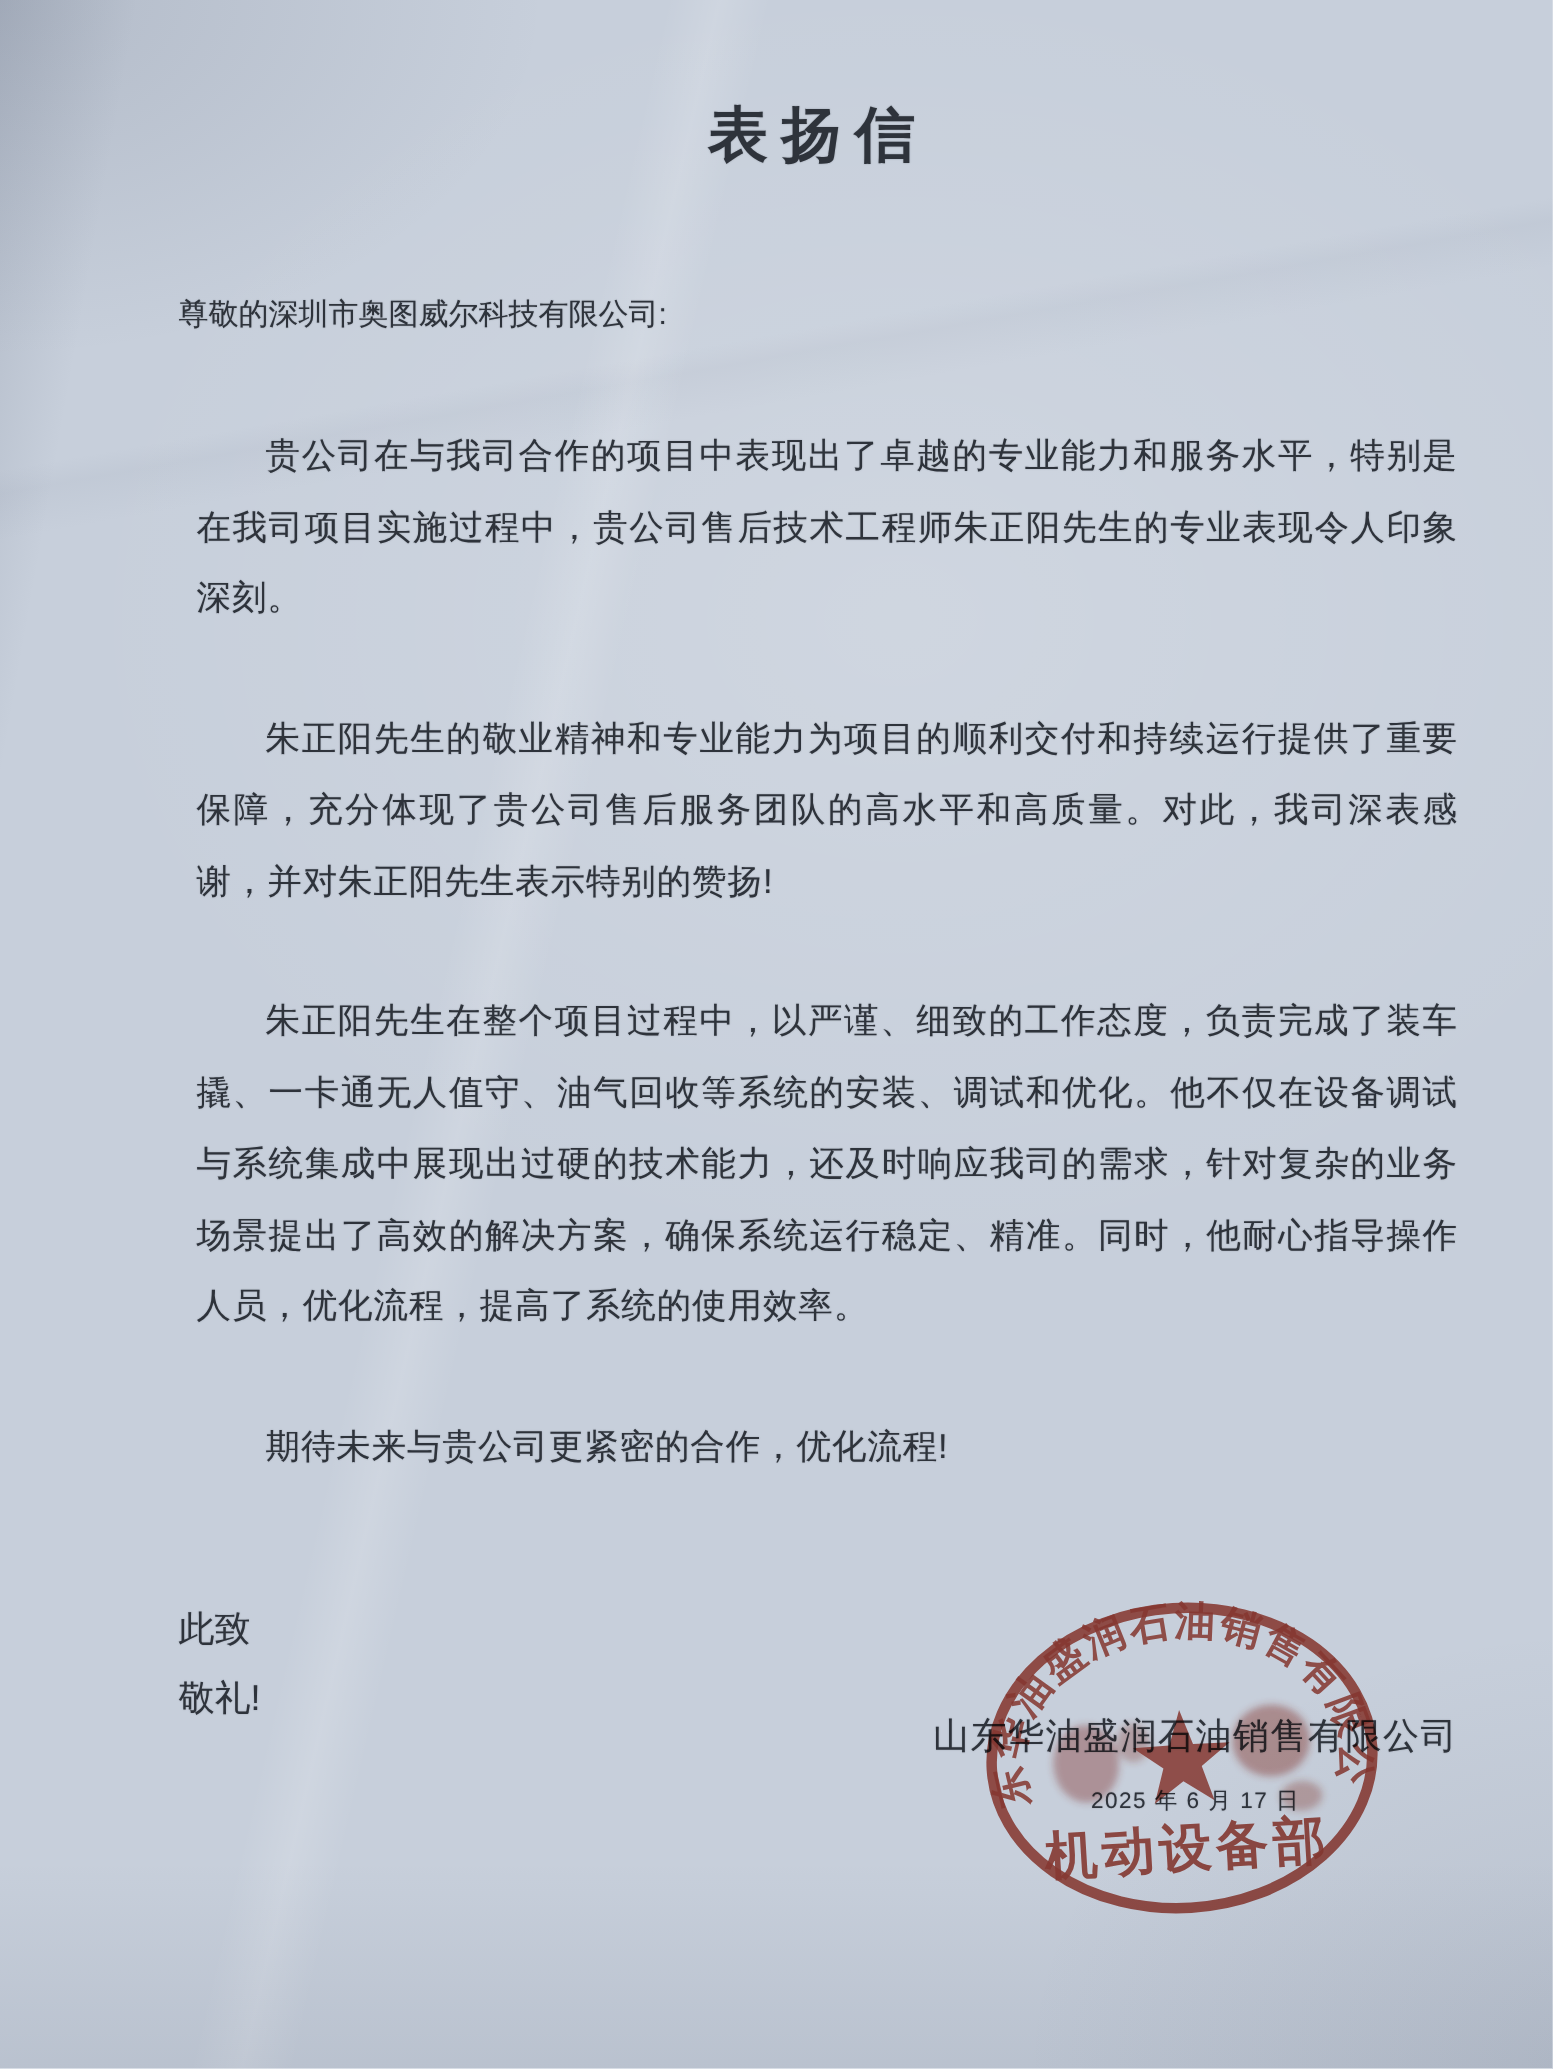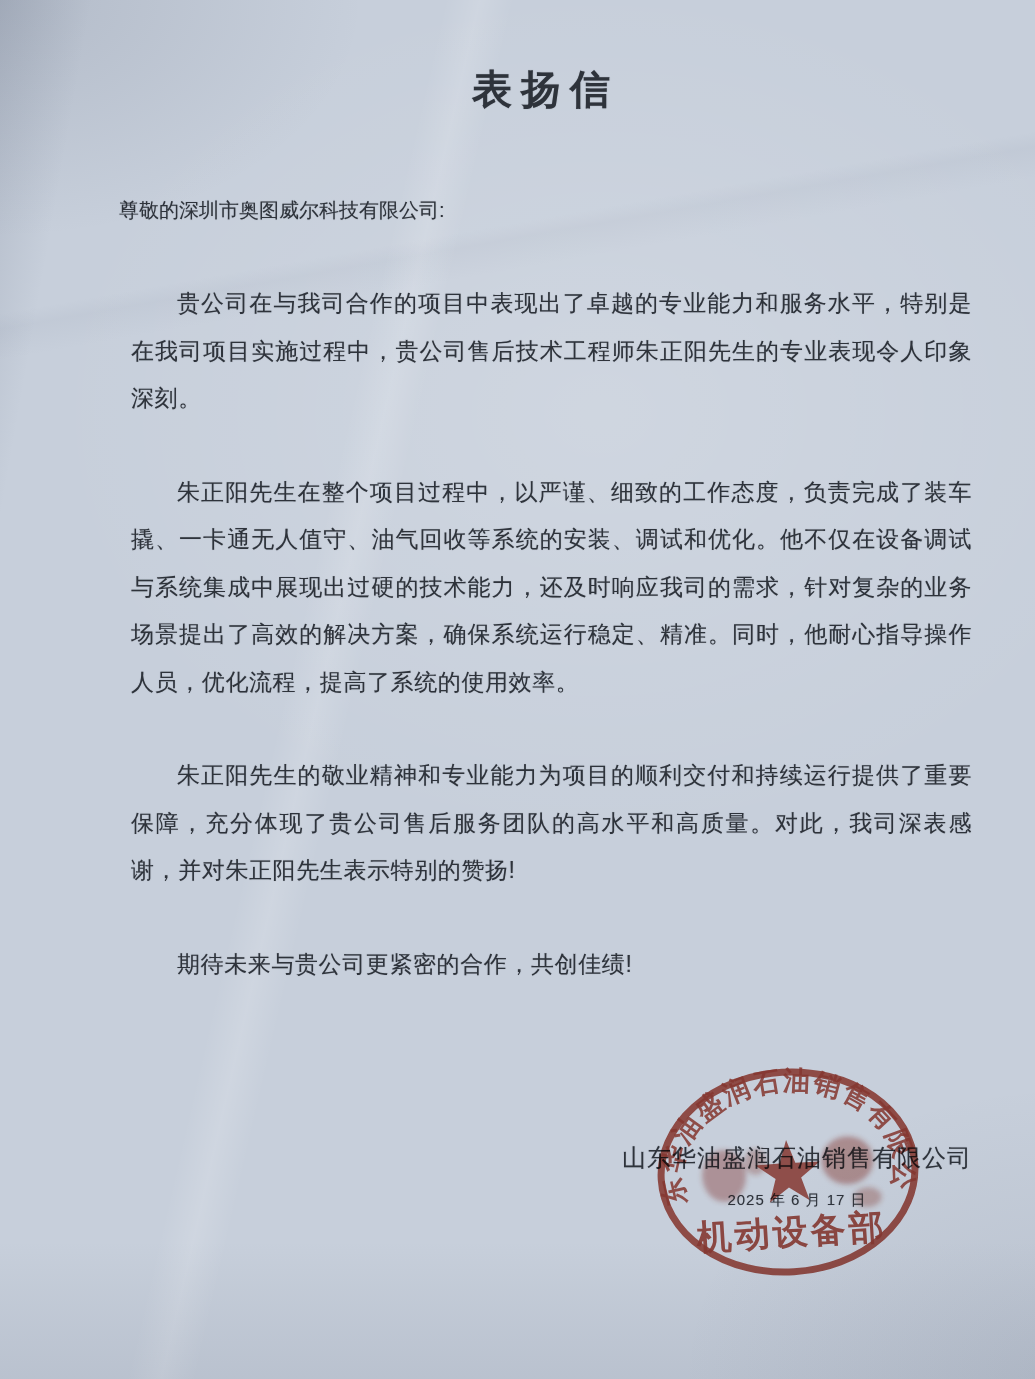--- a/index.html
+++ b/index.html
@@ -52,23 +52,27 @@
   .stamp svg{display:block;width:100%;height:100%;}
 </style>
 </head>
 <body>
 
 <div class="page">
   <div class="content">
     <h1 class="title">表扬信</h1>
     <p class="salutation">尊敬的深圳市奥图威尔科技有限公司:</p>
     <p class="para">贵公司在与我司合作的项目中表现出了卓越的专业能力和服务水平，特别是在我司项目实施过程中，贵公司售后技术工程师朱正阳先生的专业表现令人印象深刻。</p>
+    <p class="para">朱正阳先生的敬业精神和专业能力为项目的顺利交付和持续运行提供了重要保障，充分体现了贵公司售后服务团队的高水平和高质量。对此，我司深表感谢，并对朱正阳先生表示特别的赞扬!</p>
     <p class="para">朱正阳先生在整个项目过程中，以严谨、细致的工作态度，负责完成了装车撬、一卡通无人值守、油气回收等系统的安装、调试和优化。他不仅在设备调试与系统集成中展现出过硬的技术能力，还及时响应我司的需求，针对复杂的业务场景提出了高效的解决方案，确保系统运行稳定、精准。同时，他耐心指导操作人员，优化流程，提高了系统的使用效率。</p>
-    <p class="para">朱正阳先生的敬业精神和专业能力为项目的顺利交付和持续运行提供了重要保障，充分体现了贵公司售后服务团队的高水平和高质量。对此，我司深表感谢，并对朱正阳先生表示特别的赞扬!</p>
-    <p class="para">期待未来与贵公司更紧密的合作，共创佳绩!</p>
+    <p class="para">期待未来与贵公司更紧密的合作，优化流程!</p>
+    <div class="closing">
+      <p>此致</p>
+      <p>敬礼!</p>
+    </div>
   </div>
 
   <div class="signature">
     <p class="company">山东华油盛润石油销售有限公司</p>
     <p class="date">2025 年 6 月 17 日</p>
   </div>
 
   <div class="stamp">
     <svg viewBox="0 0 272 220" xmlns="http://www.w3.org/2000/svg">
       <defs>

